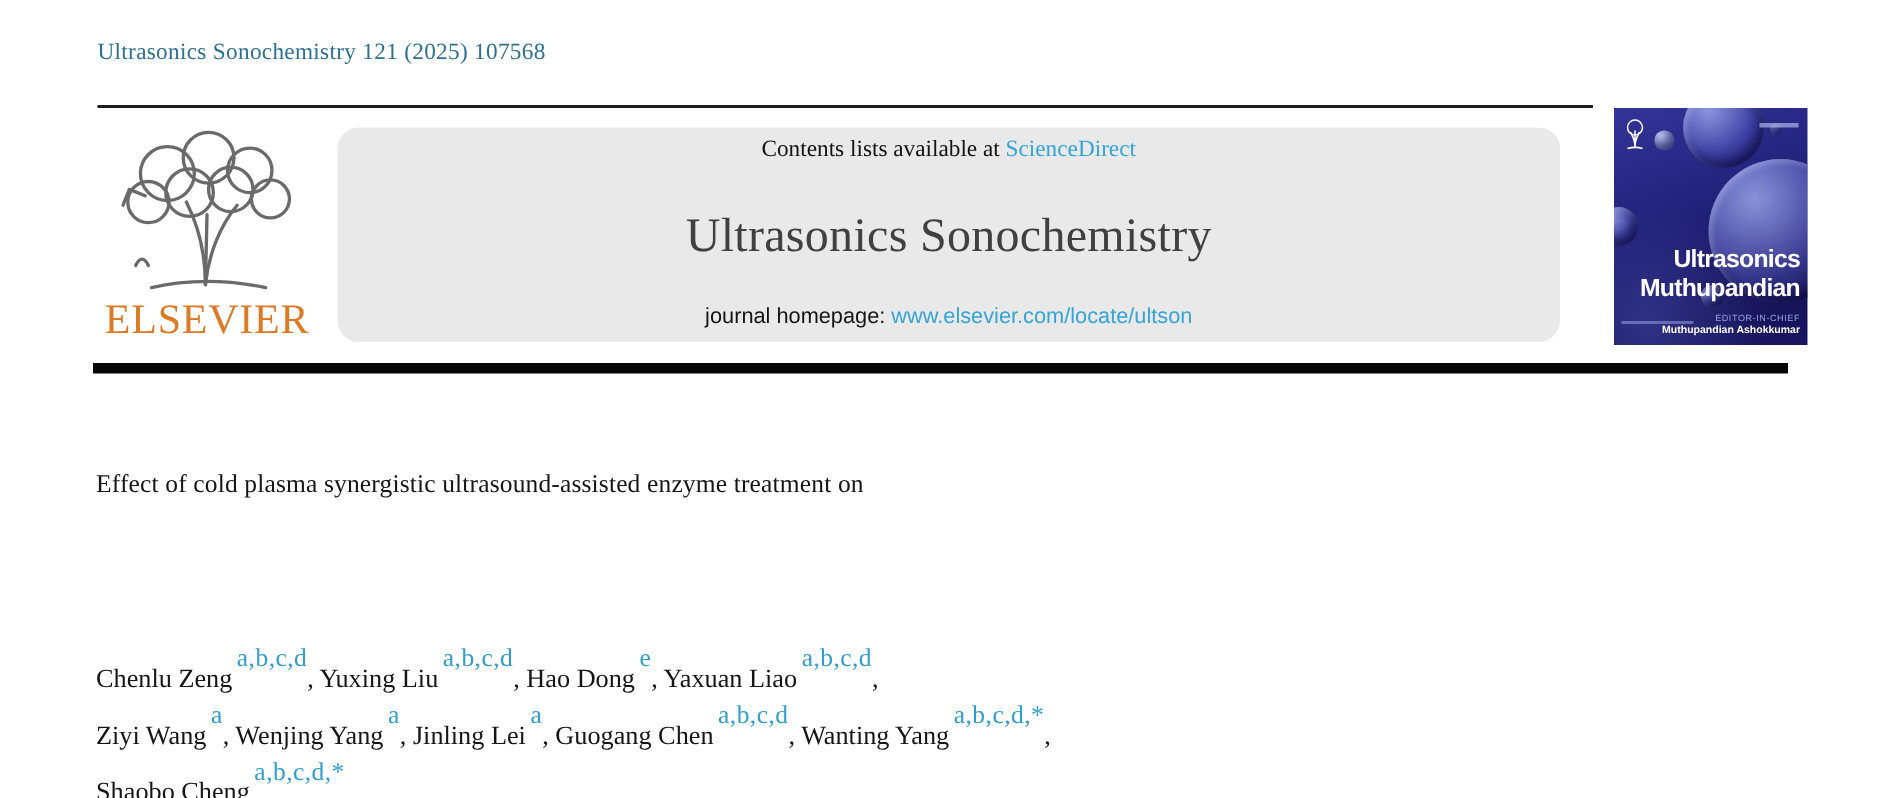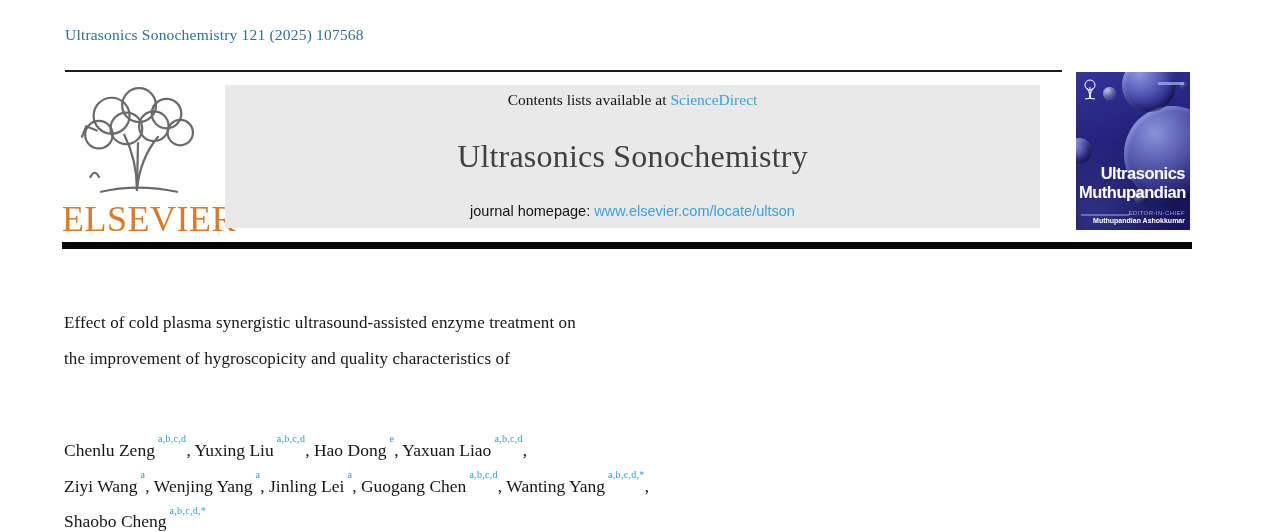--- a/index.html
+++ b/index.html
@@ -13,39 +13,39 @@
     position:absolute; left:65px; top:26px; width:1145px;
     text-align:left; font-size:15.5px; color:#2d7193; letter-spacing:0.2px;
   }
 
   .top-rule { position:absolute; left:65px; top:70px; width:997px; height:2px; background:#1c1c1c; }
 
   
   .publisher { position:absolute; left:62px; top:84px; width:152px; height:150px; }
   .publisher svg { display:block; margin:0 auto; }
   .pubname {
-    margin-top:2px; text-align:center; font-size:36px; color:#dd7a26;
+    margin-top:2px; text-align:center; font-size:28px; color:#dd7a26;
     letter-spacing:0.5px; font-family:"Liberation Serif", serif;
   }
 
   
   .banner {
     position:absolute; left:225px; top:85px; width:815px; height:143px;
     background:#e9e9e9; text-align:center;
     display:flex; flex-direction:column; justify-content:space-between;
-    padding:6px 0 9px; box-sizing:border-box;
+    padding:6px 0 9px; box-sizing:border-box;border-radius:14px;
   }
   .contents-line { font-size:15.5px; color:#141414; }
   .banner-title { font-size:32px; color:#404040; letter-spacing:0.2px; }
   .homepage-line { font-family:"Liberation Sans", sans-serif; font-size:14.5px; color:#141414; }
   .link { color:#35a3da; text-decoration:none; cursor:pointer; }
 
   
   .cover {
-    position:absolute; left:1076px; top:72px; width:114px; height:158px; overflow:hidden;
+    position:absolute; left:1076px; top:72px; width:129px; height:158px; overflow:hidden;
     background:
       radial-gradient(circle at 18% 92%, rgba(70,74,170,0.55) 0%, rgba(70,74,170,0) 45%),
       linear-gradient(160deg, #34349a 0%, #23227c 40%, #161357 78%, #191560 100%);
   }
   .bubble {
     position:absolute; border-radius:50%;
     background: radial-gradient(circle at 32% 28%, rgba(168,178,244,0.78), rgba(92,96,200,0.42) 55%, rgba(40,40,120,0.12) 78%);
     box-shadow: inset -3px -4px 7px rgba(8,8,48,0.55), inset 2px 2px 4px rgba(196,204,255,0.5);
   }
   .b1 { width:96px; height:96px; right:-30px; top:34px; }
@@ -69,21 +69,21 @@
   .thick-rule { position:absolute; left:62px; top:242px; width:1130px; height:7px; background:#050505; }
 
   
   .title {
     position:absolute; left:64px; top:305px; margin:0; width:900px;
     font-size:17px; line-height:36px; font-weight:400; color:#151515; letter-spacing:0.1px;
   }
 
   
   .authors { position:absolute; left:64px; top:430px; width:950px; font-size:17.5px; line-height:32px; color:#151515; }
-  .a-sup { font-size:10px; color:#2f9dd0; position:relative; top:-7px; margin-left:3px; letter-spacing:0.3px; }
+  .a-sup { font-size:17px; color:#2f9dd0; position:relative; top:-7px; margin-left:3px; letter-spacing:0.3px; }
   .a-sep { white-space:pre; }
 </style>
 </head>
 <body>
 
 <div class="page">
 
   <div class="journal-ref">Ultrasonics Sonochemistry 121 (2025) 107568</div>
 
   <div class="top-rule"></div>
@@ -142,21 +142,21 @@
     </div>
     <div class="cover-url"></div>
     <div class="cover-editor">
       <div class="label">EDITOR-IN-CHIEF</div>
       <div class="name">Muthupandian Ashokkumar</div>
     </div>
   </div>
 
   <div class="thick-rule"></div>
 
-  <h1 class="title"><span>Effect of cold plasma synergistic ultrasound-assisted enzyme treatment on</span><br><span>the improvement of hygroscopicity and quality characteristics of</span><br></h1>
+  <h1 class="title"><span>Effect of cold plasma synergistic ultrasound-assisted enzyme treatment on</span><br><br></h1>
 
   <div class="authors">
     <div class="author-line"><span class="author"><span>Chenlu Zeng</span><sup class="a-sup">a,b,c,d</sup><span class="a-sep">, </span></span><span class="author"><span>Yuxing Liu</span><sup class="a-sup">a,b,c,d</sup><span class="a-sep">, </span></span><span class="author"><span>Hao Dong</span><sup class="a-sup">e</sup><span class="a-sep">, </span></span><span class="author"><span>Yaxuan Liao</span><sup class="a-sup">a,b,c,d</sup><span class="a-sep">,</span></span></div>
     <div class="author-line"><span class="author"><span>Ziyi Wang</span><sup class="a-sup">a</sup><span class="a-sep">, </span></span><span class="author"><span>Wenjing Yang</span><sup class="a-sup">a</sup><span class="a-sep">, </span></span><span class="author"><span>Jinling Lei</span><sup class="a-sup">a</sup><span class="a-sep">, </span></span><span class="author"><span>Guogang Chen</span><sup class="a-sup">a,b,c,d</sup><span class="a-sep">, </span></span><span class="author"><span>Wanting Yang</span><sup class="a-sup">a,b,c,d,*</sup><span class="a-sep">,</span></span></div>
     <div class="author-line"><span class="author"><span>Shaobo Cheng</span><sup class="a-sup">a,b,c,d,*</sup></span></div>
   </div>
 
 </div>
 
 </body></html>

